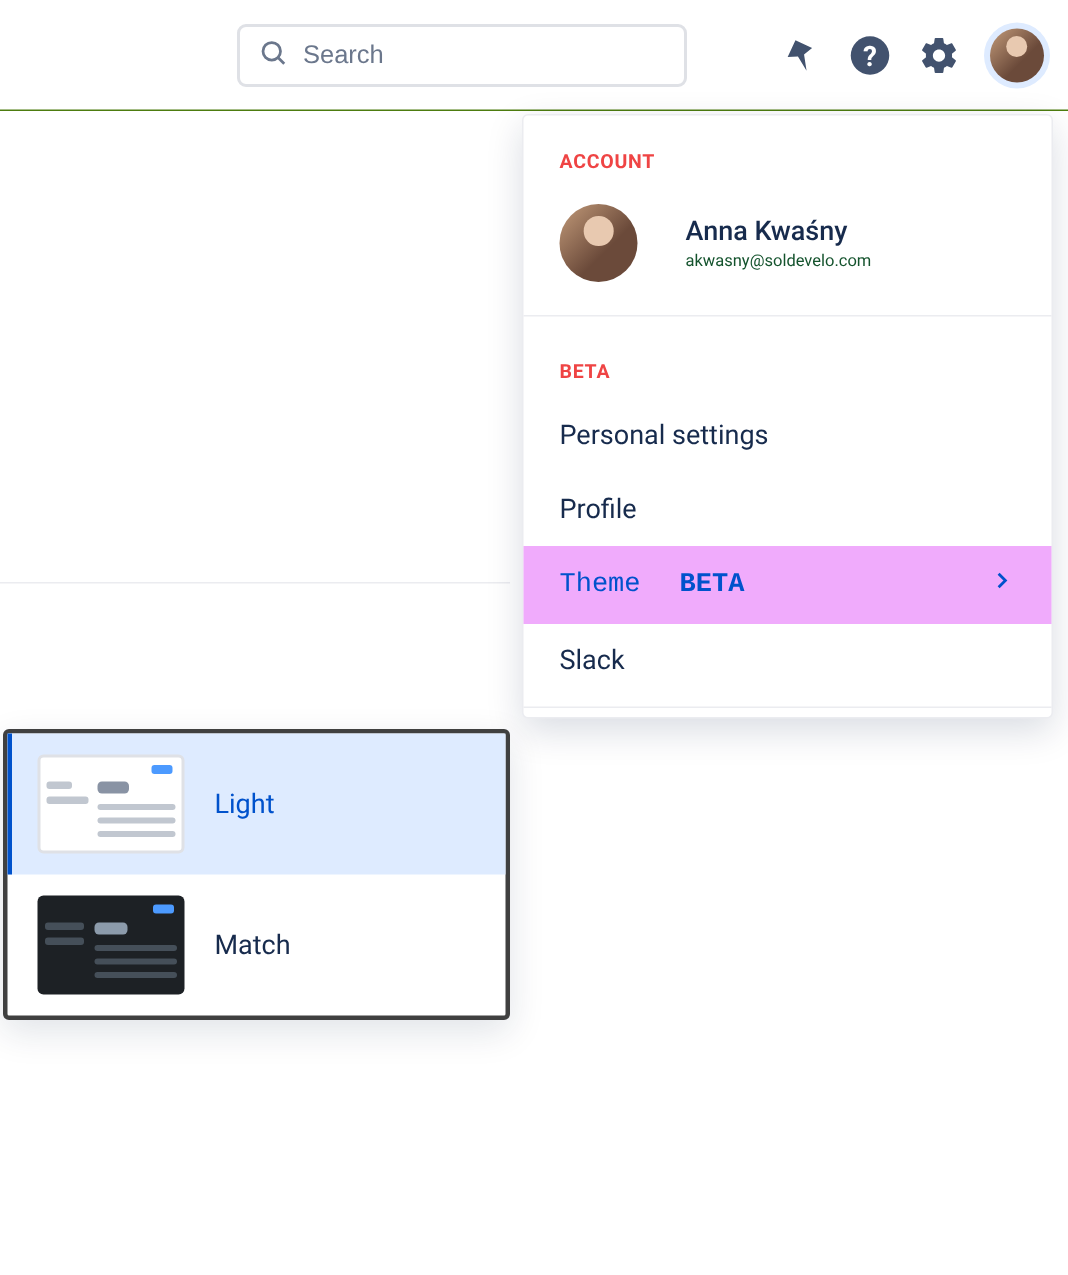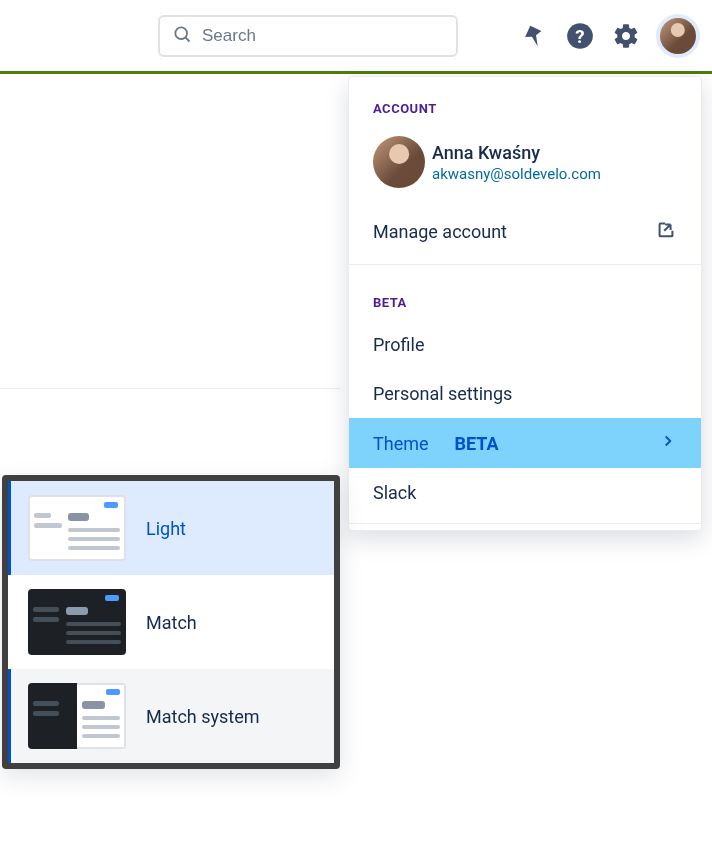--- a/index.html
+++ b/index.html
@@ -11,21 +11,21 @@
       position: relative;
       overflow: hidden;
     }
 
     
     .topbar {
       height: 74px;
       display: flex;
       align-items: center;
       padding: 0 12px 0 0;
-      border-bottom: 3px solid #4d7c0f;
+      border-bottom: 1px solid #4d7c0f;
       gap: 6px;
     }
     .search-box {
       margin-left: 158px;
       width: 300px;
       height: 42px;
       border: 2px solid #dfe1e6;
       border-radius: 6px;
       display: flex;
       align-items: center;
@@ -78,78 +78,79 @@
       left: 348px;
       width: 354px;
       background: #fff;
       border: 1px solid #ebecf0;
       border-radius: 4px;
       box-shadow: 0 8px 24px rgba(9,30,66,0.15);
     }
     .dd-section-label {
       font-size: 13px;
       font-weight: 700;
-      color: #4c1d95;
+      color: #ef4444;
       letter-spacing: 0.5px;
       padding: 24px 24px 10px;
     }
     .dd-profile {
       display: flex;
       align-items: center;
-      gap: 7px;
+      gap: 32px;
       padding: 10px 24px 16px;
     }
     .avatar-md {
       width: 52px; height: 52px; border-radius: 50%;
       background: linear-gradient(135deg,#c39b7a 0%, #6b4a3a 60%);
       position: relative; overflow: hidden; flex-shrink:0;
     }
     .avatar-md::after{
       content:''; position:absolute; left:50%; top:16%; transform:translateX(-50%);
       width:38%; height:38%; border-radius:50%;
       background:#e8c9b0;
     }
     .dd-user-name {
       font-size: 18px; color:#172b4d; font-weight:500;
     }
     .dd-user-email {
-      font-size: 15px; color:#0369a1; margin-top:2px;
+      font-size: 11px; color:#14532d; margin-top:2px;
     }
     .dd-item {
       display: flex;
       align-items: center;
       justify-content: space-between;
       padding: 14px 24px;
       font-size: 18px;
       color: #172b4d;
       cursor: pointer;
     }
     .dd-divider {
       height: 1px; background:#ebecf0; margin: 6px 0;
     }
     .dd-item.active {
-      background: #7dd3fc;
+      background: #f0abfc;
       color: #0052cc;
+      font-family: Liberation Mono, monospace;
     }
     .dd-badge {
       font-size: 18px;
       font-weight: 700;
       color: #0052cc;
       margin-left: 16px;
     }
     .dd-item .right-set { display:flex; align-items:center; gap:10px; }
 
     
     .theme-menu {
       position: absolute;
       left: 2px;
-      top: 475px;
+      top: 486px;
       width: 338px;
       background: #fff;
-      border: 6px solid #404040;
+      border: 3px solid #404040;
       border-radius: 4px;
       box-shadow: 0 8px 24px rgba(9,30,66,0.12);
     }
     .theme-item {
       display: flex;
       align-items: center;
       gap: 20px;
       padding: 14px 20px;
       font-size: 18px;
       color: #172b4d;
@@ -260,37 +261,28 @@
 
 <div class="dropdown">
   <div class="dd-section-label">ACCOUNT</div>
   <div class="dd-profile">
     <div class="avatar-md"></div>
     <div>
       <div class="dd-user-name">Anna Kwaśny</div>
       <div class="dd-user-email">akwasny@soldevelo.com</div>
     </div>
   </div>
-  <div class="dd-item">
-    <span>Manage account</span>
-    <span>
-      <svg width="22" height="22" viewBox="0 0 24 24" fill="none" stroke="#42526e" stroke-width="2.2">
-        <path d="M17 7h-6m6 0v6m0-6L10 14"></path>
-        <path d="M19 14v5a1 1 0 0 1-1 1H6a1 1 0 0 1-1-1V7a1 1 0 0 1 1-1h5"></path>
-      </svg>
-    </span>
-  </div>
   <div class="dd-divider"></div>
 
   <div class="dd-section-label">BETA</div>
   <div class="dd-item">
+    <span>Personal settings</span>
+  </div>
+  <div class="dd-item">
     <span>Profile</span>
-  </div>
-  <div class="dd-item">
-    <span>Personal settings</span>
   </div>
   <div class="dd-item active">
     <span class="right-set" style="justify-content:flex-start;">
       <span>Theme</span>
       <span class="dd-badge">BETA</span>
     </span>
     <span>
       <svg width="18" height="18" viewBox="0 0 24 24" fill="none" stroke="#0052cc" stroke-width="2.5">
         <polyline points="9 6 15 12 9 18"></polyline>
       </svg>
@@ -332,31 +324,13 @@
         </div>
       <div class="th-main">
           <div class="h"></div>
           <div class="l"></div>
           <div class="l"></div>
           <div class="l"></div>
         </div>
     </div>
     <span>Match</span>
   </div>
-  <div class="theme-item hover">
-    <div class="thumb thumb-match">
-      <div class="half-dark"></div>
-      <div class="half-light"></div>
-      <div class="th-top-dot"></div>
-      <div class="th-side-d">
-          <div class="bar"></div>
-          <div class="bar"></div>
-        </div>
-      <div class="th-main-l">
-          <div class="h"></div>
-          <div class="l"></div>
-          <div class="l"></div>
-          <div class="l"></div>
-        </div>
-    </div>
-    <span>Match system</span>
-  </div>
 </div>
 
 </body></html>

